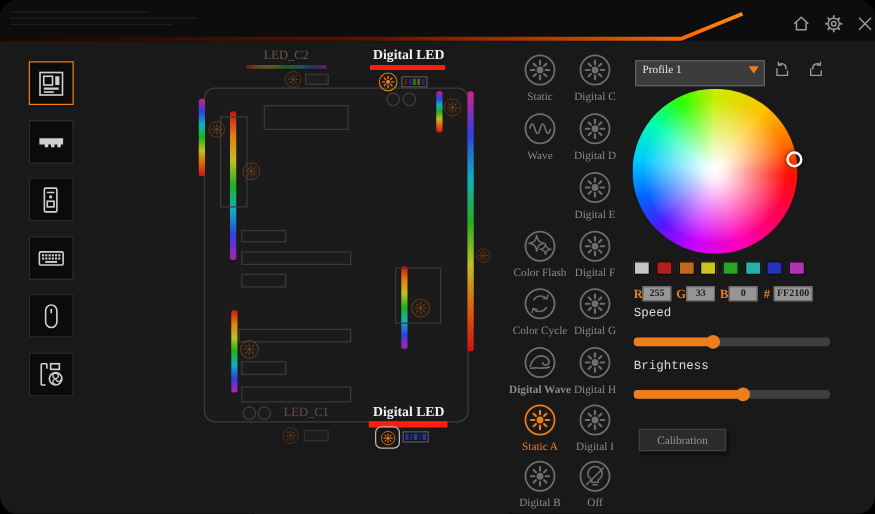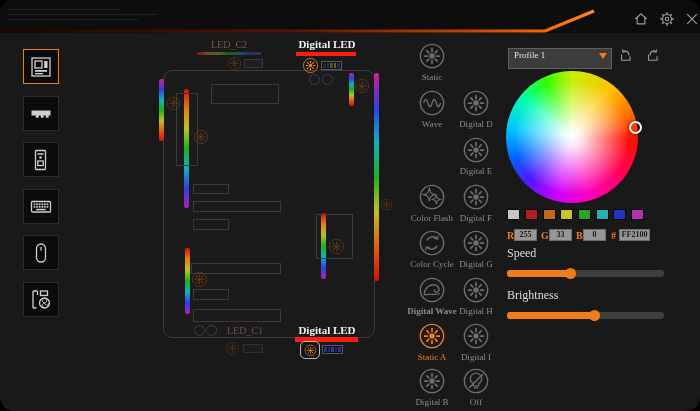--- a/index.html
+++ b/index.html
@@ -58,21 +58,21 @@
       conic-gradient(from 0deg,
         #c8ee00 0deg,#ffc400 38deg,#ff6a00 70deg,#ff0e00 92deg,#ff0060 130deg,#ff00b4 160deg,
         #cc00ff 195deg,#5018ff 225deg,#0064ff 250deg,#00c8ff 278deg,#00ffb0 308deg,#30ff00 335deg,#c8ee00 360deg);
     cursor:crosshair;}
   #wheelsel{position:absolute;left:629px;top:121px;width:13px;height:13px;border:2.5px solid #fff;
             border-radius:50%;box-sizing:border-box;box-shadow:0 0 3px rgba(0,0,0,.8);cursor:pointer;}
   .swatch{position:absolute;top:209px;width:13px;height:11px;border:1px solid #0a0a0a;box-sizing:border-box;cursor:pointer;}
   .rgblab{position:absolute;top:230px;font-size:10px;font-weight:bold;color:#ef7d1a;}
   .rgbbox{position:absolute;top:229px;height:12px;background:#969696;border:1px solid #6e6e6e;
           box-sizing:border-box;font-size:8px;color:#1c1c1c;text-align:center;line-height:10px;font-weight:bold;}
-  .sliderlab{position:absolute;left:507px;font-size:12px;color:#dcdcdc;}
+  .sliderlab{position:absolute;left:507px;font-size:10px;color:#dcdcdc;font-family:Liberation Mono, monospace;}
   .track{position:absolute;left:507px;width:157px;height:7px;background:#3f3f3f;border-radius:3px;cursor:pointer;}
   .fill{position:absolute;left:0;top:0;height:7px;background:#ef7d1a;border-radius:3px;}
   .knob{position:absolute;right:-5px;top:-2px;width:11px;height:11px;background:#ef7d1a;border-radius:50%;}
   #calib{position:absolute;left:511px;top:343px;width:70px;height:18px;background:#2b2b2b;
          border:1px solid #404040;box-sizing:border-box;color:#949494;font-size:9px;text-align:center;
          line-height:16px;box-shadow:2px 2px 3px rgba(0,0,0,.6);cursor:pointer;}
 </style>
 </head>
 <body>
 
@@ -309,20 +309,26 @@
       <i style="background: rgb(28, 38, 102);"></i>
       <i style="background: rgb(42, 54, 142);"></i>
   </div>
 
   <div class="mode" style="left:409px;top:42px;">
     <svg width="28" height="28">
         <use href="#i-sun"></use>
       </svg>
     <div class="mlabel">Static</div>
   </div>
+  <div class="mode" style="left:453px;top:42px;">
+    <svg width="28" height="28">
+        <use href="#i-sun"></use>
+      </svg>
+    <div class="mlabel">Digital C</div>
+  </div>
   <div class="mode" style="left:409px;top:89px;">
     <svg width="28" height="28">
         <use href="#i-pulse"></use>
       </svg>
     <div class="mlabel">Wave</div>
   </div>
   <div class="mode" style="left:453px;top:89px;">
     <svg width="28" height="28">
         <use href="#i-sun"></use>
       </svg>
@@ -442,14 +448,15 @@
     </div>
   </div>
 
   <div class="sliderlab" style="top:288px;">Brightness</div>
   <div class="track" style="top:312px;">
     <div class="fill" style="width: 56%;">
       <div class="knob"></div>
     </div>
   </div>
 
+  <div id="calib">Calibration</div>
 
 </div>
 
 </body></html>

